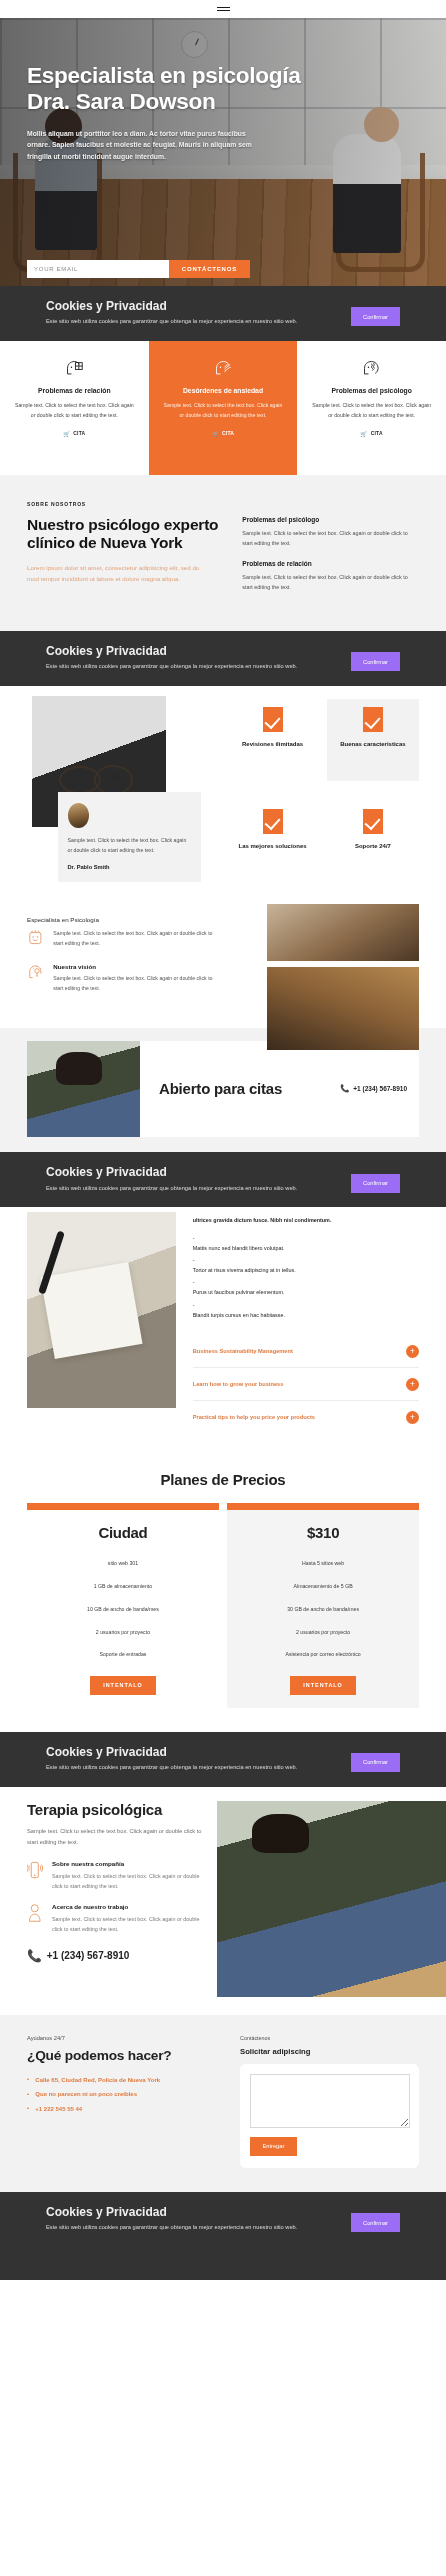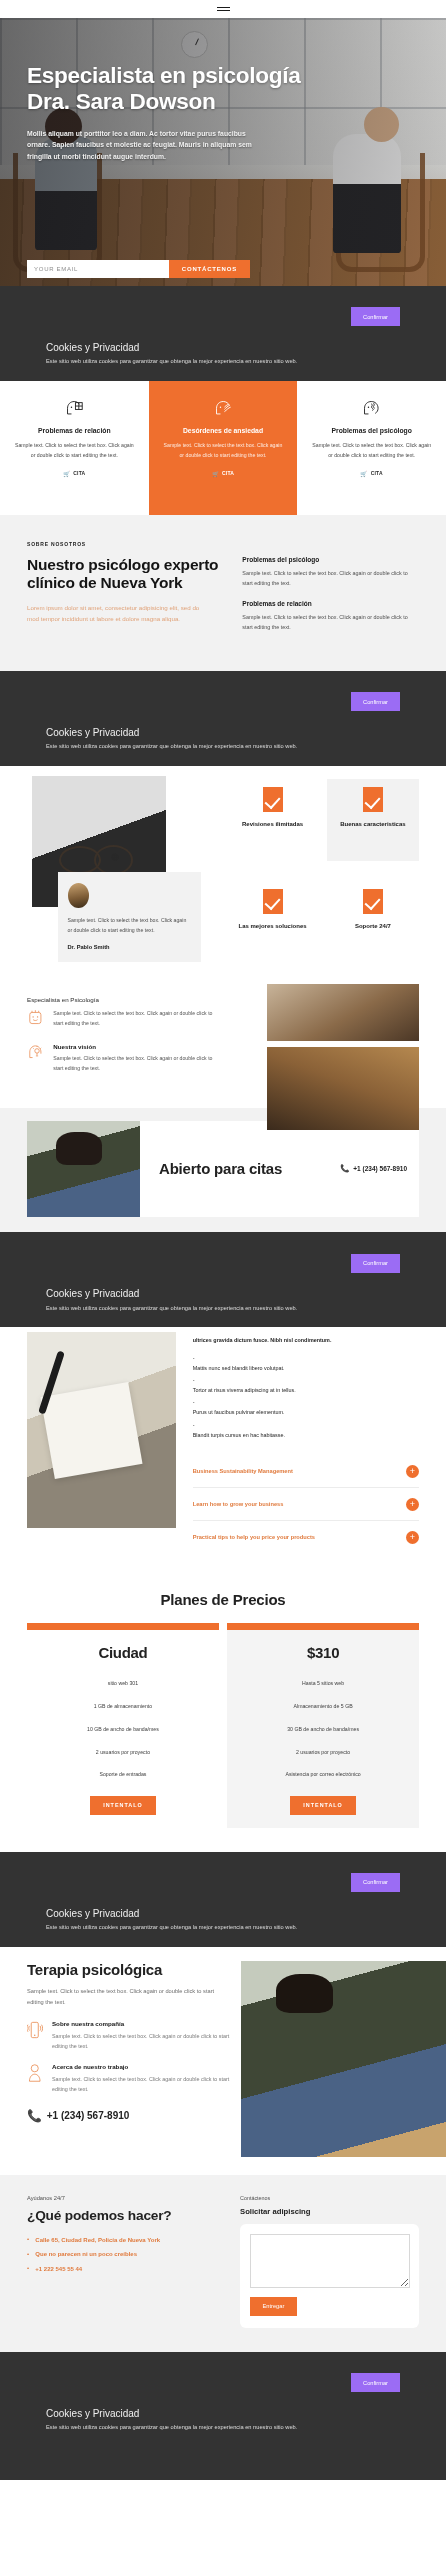--- a/index.html
+++ b/index.html
@@ -109,21 +109,21 @@
   }
 
   
   .cookie {
     background:#333333; color:#efefef; width:446px;
     padding: 13px 46px 14.3px 46px;
     display:flex; align-items:flex-start; justify-content:space-between; gap:12px;
     position: relative; z-index: 40;
   }
   .cookie-txt { max-width: 256px; }
-  .cookie-title { font-size: 10px; font-weight:400; margin-bottom: 4.2px; margin-top: 43px; }
+  .cookie-title { font-size: 12px; font-weight:700; margin-bottom: 4.2px; }
   .cookie-body { font-size: 5.7px; line-height:1.65; color:#dedede; }
   .cookie-btn {
     background:#9b6cf4; border:none; color:#fff; font-size:5.7px; cursor:pointer;
     padding: 6.5px 12px; font-family: inherit; margin-top: 8.3px; white-space: nowrap;
   }
 
   
   .services { display:flex; width:446px; background:#fff; }
   .svc {
     flex:1; text-align:center; padding: 15.5px 13px 18px 13px;
@@ -266,21 +266,21 @@
   .plan-bar { height: 7.1px; background:#ef6f2e; }
   .plan-price { font-size: 15px; font-weight:700; margin: 14.3px 0 18px 0; letter-spacing:-0.3px; }
   .plan-feat { font-size: 5.2px; color:#3d3d3d; line-height:1.9; margin-bottom: 13px; padding: 0 8.3px; }
   .plan-btn {
     background:#ef6f2e; border:none; color:#fff; font-family:inherit; cursor:pointer;
     font-size: 5.4px; font-weight:600; letter-spacing:1px; padding: 6.5px 13px; margin-top: 2.4px;
   }
 
   
   .therapy { background:#fff; padding: 14.3px 0 18px 0; display:flex; gap: 0; }
-  .therapy-l { width: 241px; padding: 0 10.7px 0 27px; }
+  .therapy-l { width: 217px; padding: 0 10.7px 0 27px; }
   .therapy-h { font-size: 15px; font-weight:700; letter-spacing:-0.2px; line-height:1.15; margin-bottom: 8.3px; }
   .therapy-p { font-size: 5.7px; line-height:1.8; color:#6d6d6d; margin-bottom: 13px; }
   .therapy-row { display:flex; gap:8.3px; margin-bottom: 12px; }
   .therapy-row .tico { width: 16.7px; flex:none; color:#e98b51; }
   .therapy-row .tico svg { width:15.5px; height:20px; }
   .therapy-row h5 { font-size: 6.2px; font-weight:700; margin-bottom:4.2px; color:#171717; }
   .therapy-row p { font-size: 5.4px; line-height:1.85; color:#7a7a7a; }
   .therapy-phone { display:flex; align-items:center; gap:4.8px; margin-top: 14.3px; font-size: 10px; font-weight:700; }
   .therapy-phone .ph { color:#ef6f2e; font-size: 12px; }
   .therapy-r {

